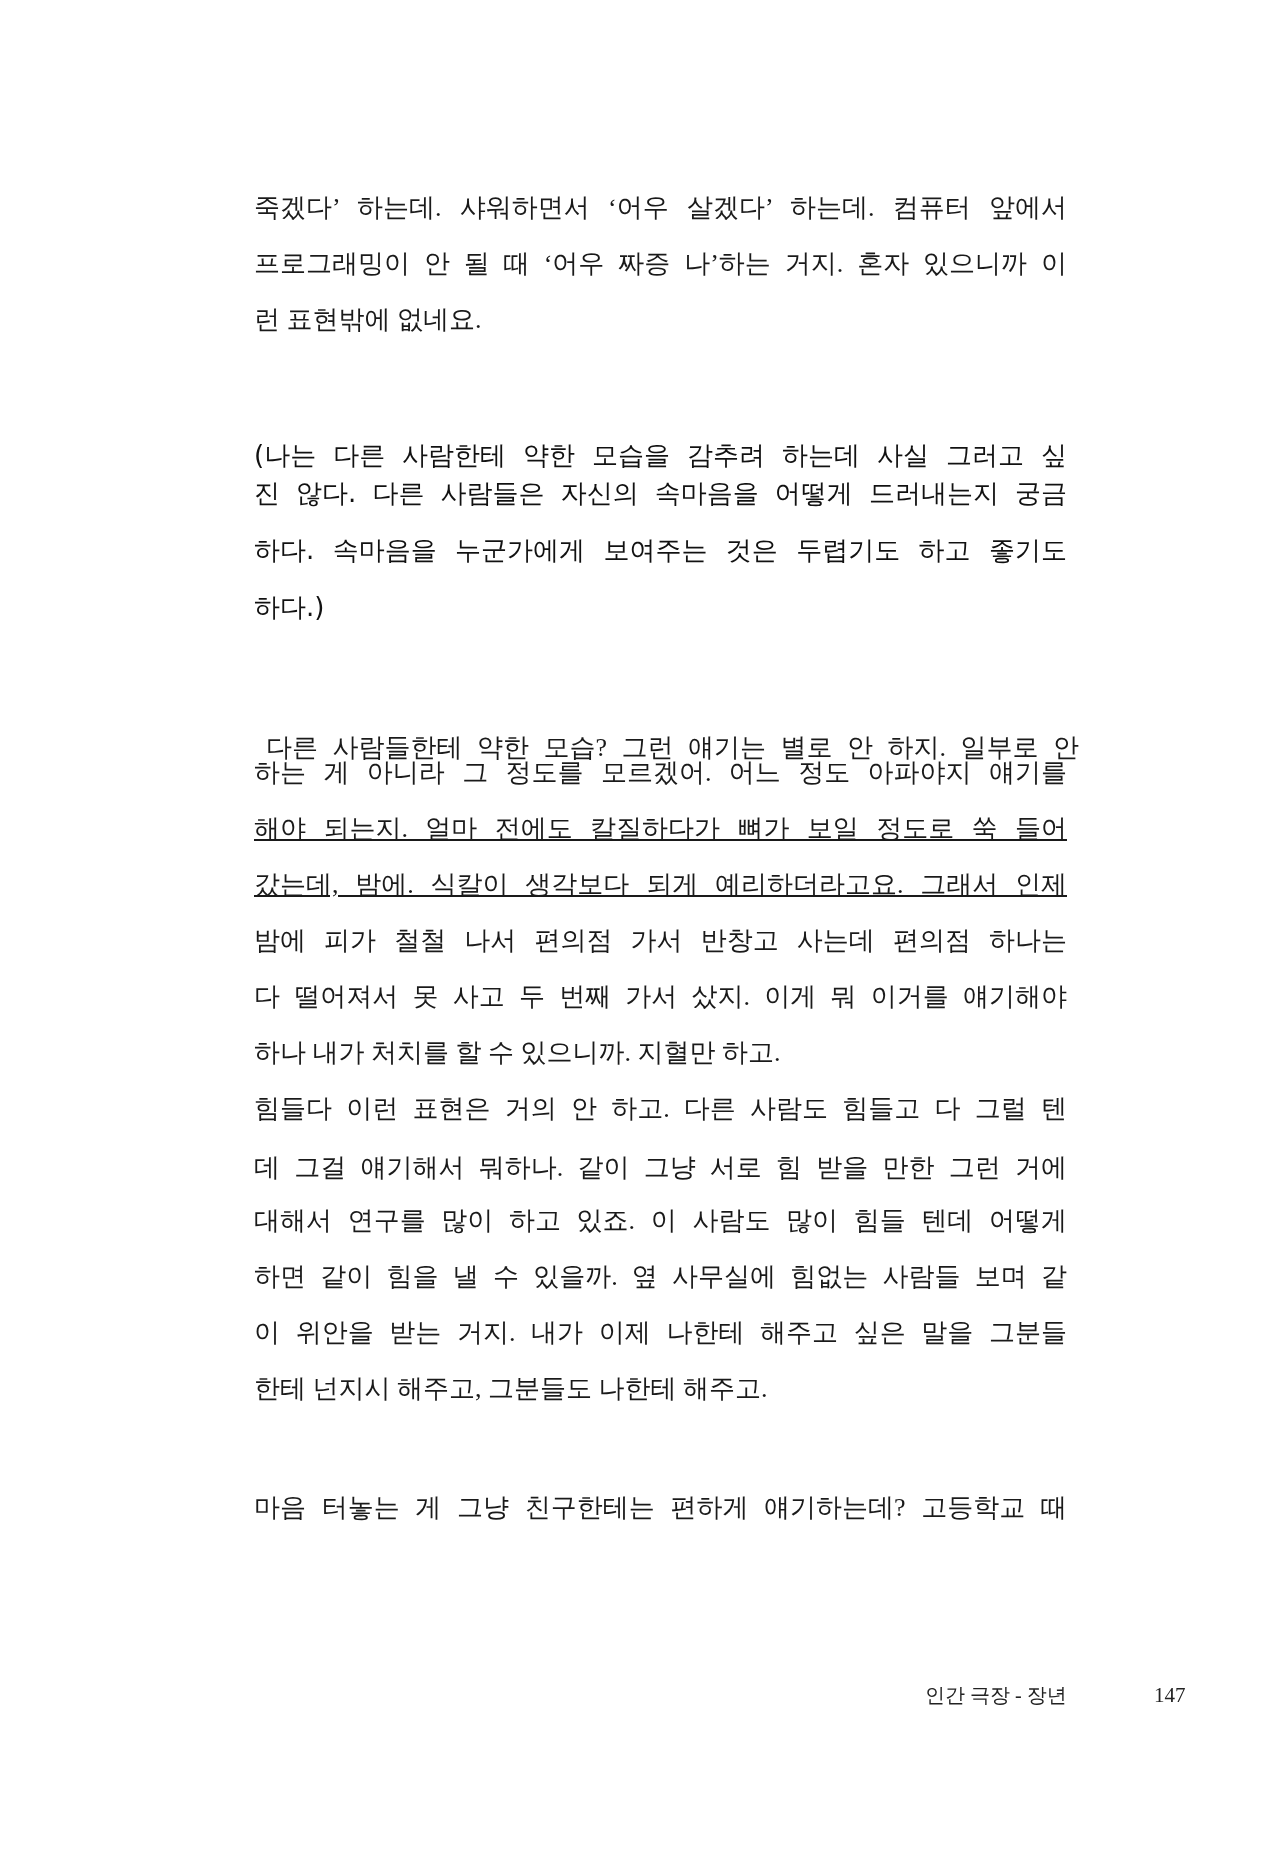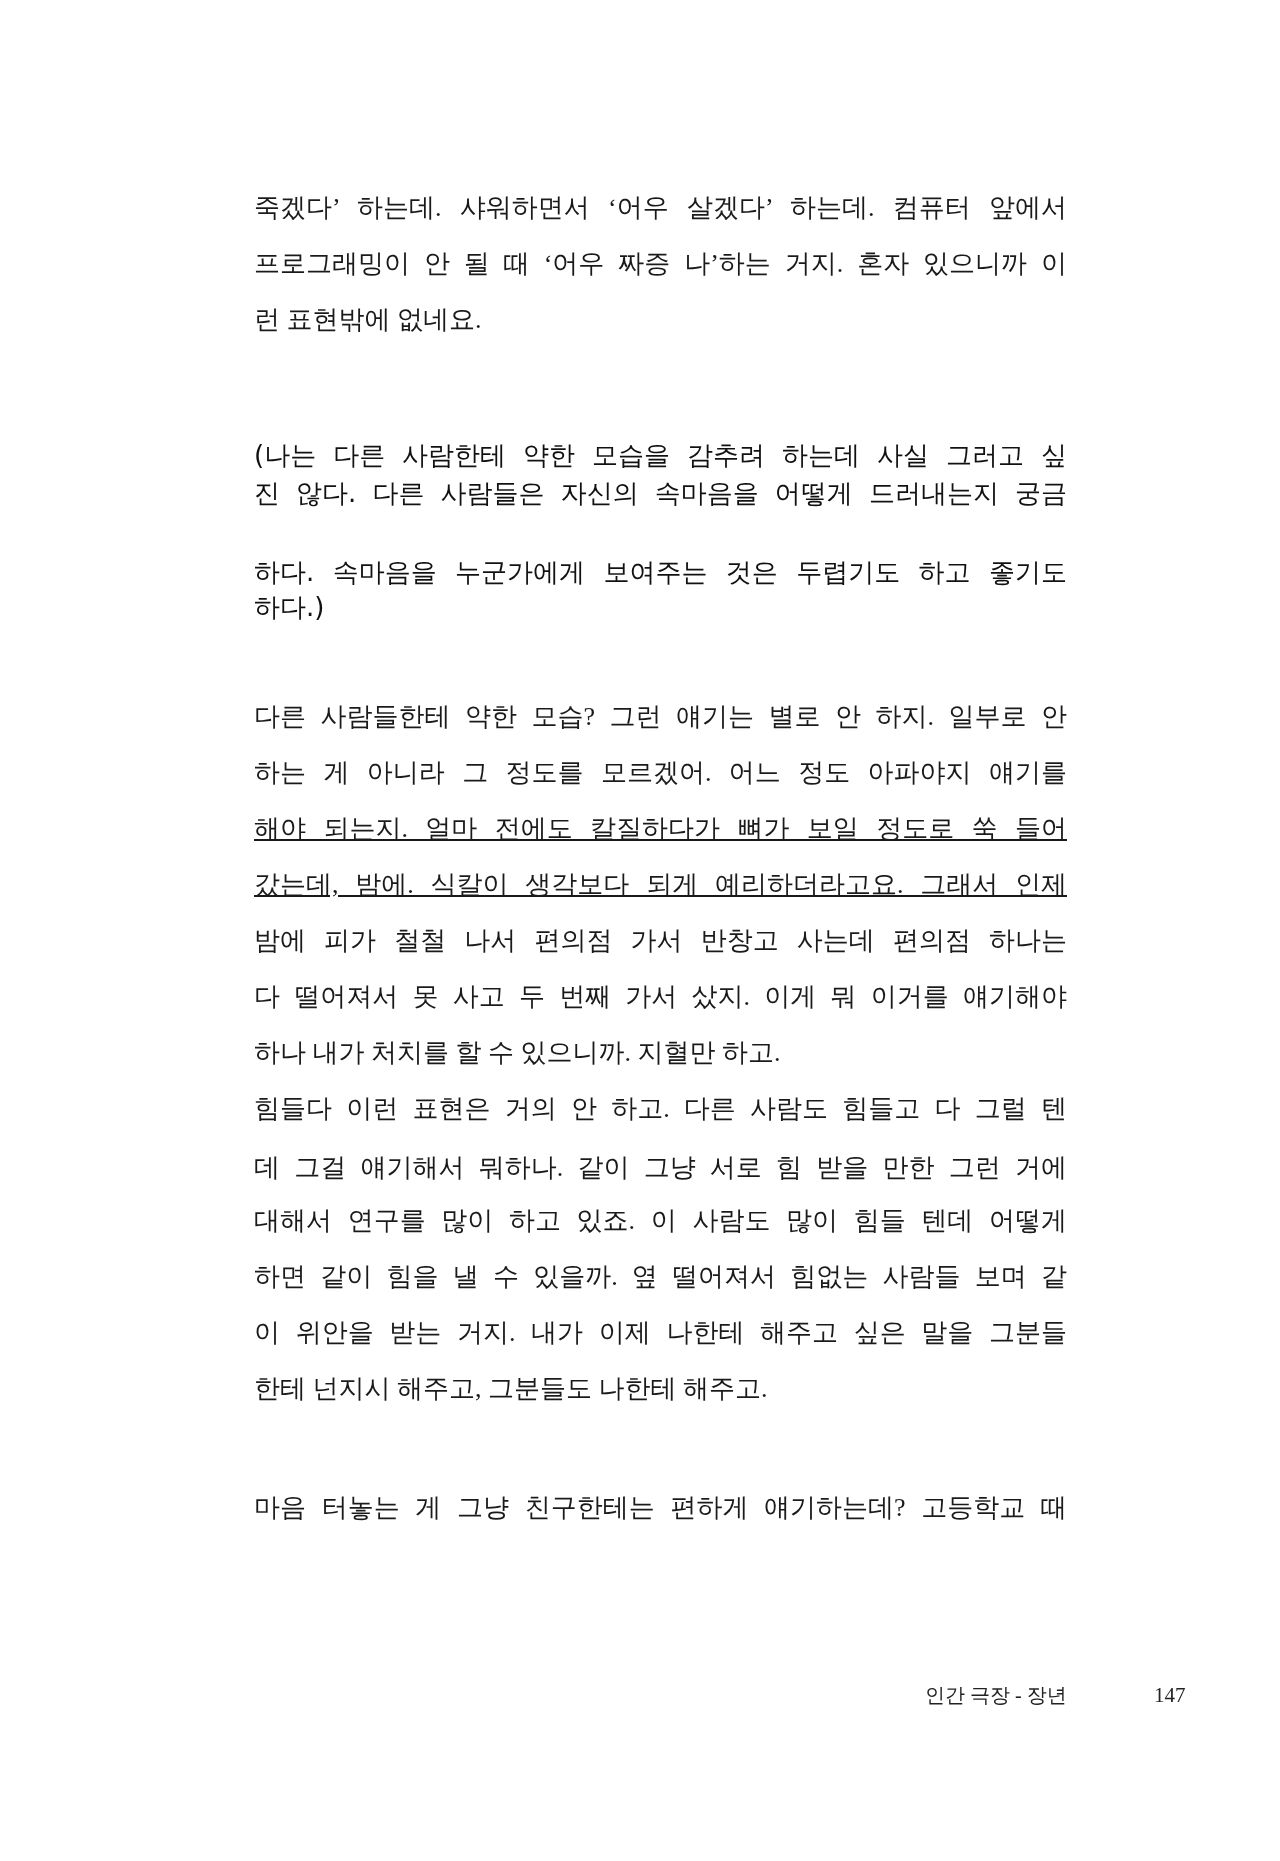--- a/index.html
+++ b/index.html
@@ -53,36 +53,36 @@
 
   <div>
     <div class="line" style="top:188px;">죽겠다’ 하는데. 샤워하면서 ‘어우 살겠다’ 하는데. 컴퓨터 앞에서</div>
     <div class="line" style="top:244px;">프로그래밍이 안 될 때 ‘어우 짜증 나’하는 거지. 혼자 있으니까 이</div>
     <div class="line last" style="top:300px;">런 표현밖에 없네요.</div>
   </div>
 
   <div>
     <div class="line bold" style="top:415px;margin-top:20px;">(나는 다른 사람한테 약한 모습을 감추려 하는데 사실 그러고 싶</div>
     <div class="line bold" style="top:473px;">진 않다. 다른 사람들은 자신의 속마음을 어떻게 드러내는지 궁금</div>
-    <div class="line bold" style="top:530px;margin-top:22px;">하다. 속마음을 누군가에게 보여주는 것은 두렵기도 하고 좋기도</div>
+    <div class="line bold" style="top:530px;">하다. 속마음을 누군가에게 보여주는 것은 두렵기도 하고 좋기도</div>
     <div class="line bold last" style="top:587px;">하다.)</div>
   </div>
 
   <div>
-    <div class="line" style="top:697px;">다른 사람들한테 약한 모습? 그런 얘기는 별로 안 하지. 일부로 안</div>
+    <div class="line" style="top:728px;margin-left:12px;">다른 사람들한테 약한 모습? 그런 얘기는 별로 안 하지. 일부로 안</div>
     <div class="line" style="top:753px;">하는 게 아니라 그 정도를 모르겠어. 어느 정도 아파야지 얘기를</div>
     <div class="line" style="top:809px;text-decoration:underline;">해야 되는지. 얼마 전에도 칼질하다가 뼈가 보일 정도로 쑥 들어</div>
     <div class="line" style="top:865px;text-decoration:underline;">갔는데, 밤에. 식칼이 생각보다 되게 예리하더라고요. 그래서 인제</div>
     <div class="line" style="top:921px;">밤에 피가 철철 나서 편의점 가서 반창고 사는데 편의점 하나는</div>
     <div class="line" style="top:977px;">다 떨어져서 못 사고 두 번째 가서 샀지. 이게 뭐 이거를 얘기해야</div>
     <div class="line last" style="top:1033px;">하나 내가 처치를 할 수 있으니까. 지혈만 하고.</div>
     <div class="line" style="top:1089px;">힘들다 이런 표현은 거의 안 하고. 다른 사람도 힘들고 다 그럴 텐</div>
     <div class="line" style="top:1148px;">데 그걸 얘기해서 뭐하나. 같이 그냥 서로 힘 받을 만한 그런 거에</div>
     <div class="line" style="top:1201px;">대해서 연구를 많이 하고 있죠. 이 사람도 많이 힘들 텐데 어떻게</div>
-    <div class="line" style="top:1257px;">하면 같이 힘을 낼 수 있을까. 옆 떨어져서 힘없는 사람들 보며 같</div>
+    <div class="line" style="top:1257px;">하면 같이 힘을 낼 수 있을까. 옆 사무실에 힘없는 사람들 보며 같</div>
     <div class="line" style="top:1313px;">이 위안을 받는 거지. 내가 이제 나한테 해주고 싶은 말을 그분들</div>
     <div class="line last" style="top:1369px;">한테 넌지시 해주고, 그분들도 나한테 해주고.</div>
   </div>
 
   <div>
     <div class="line" style="top:1488px;">마음 터놓는 게 그냥 친구한테는 편하게 얘기하는데? 고등학교 때</div>
   </div>
 
   <div class="footer-title">인간 극장 - 장년</div>
   <div class="footer-page">147</div>

